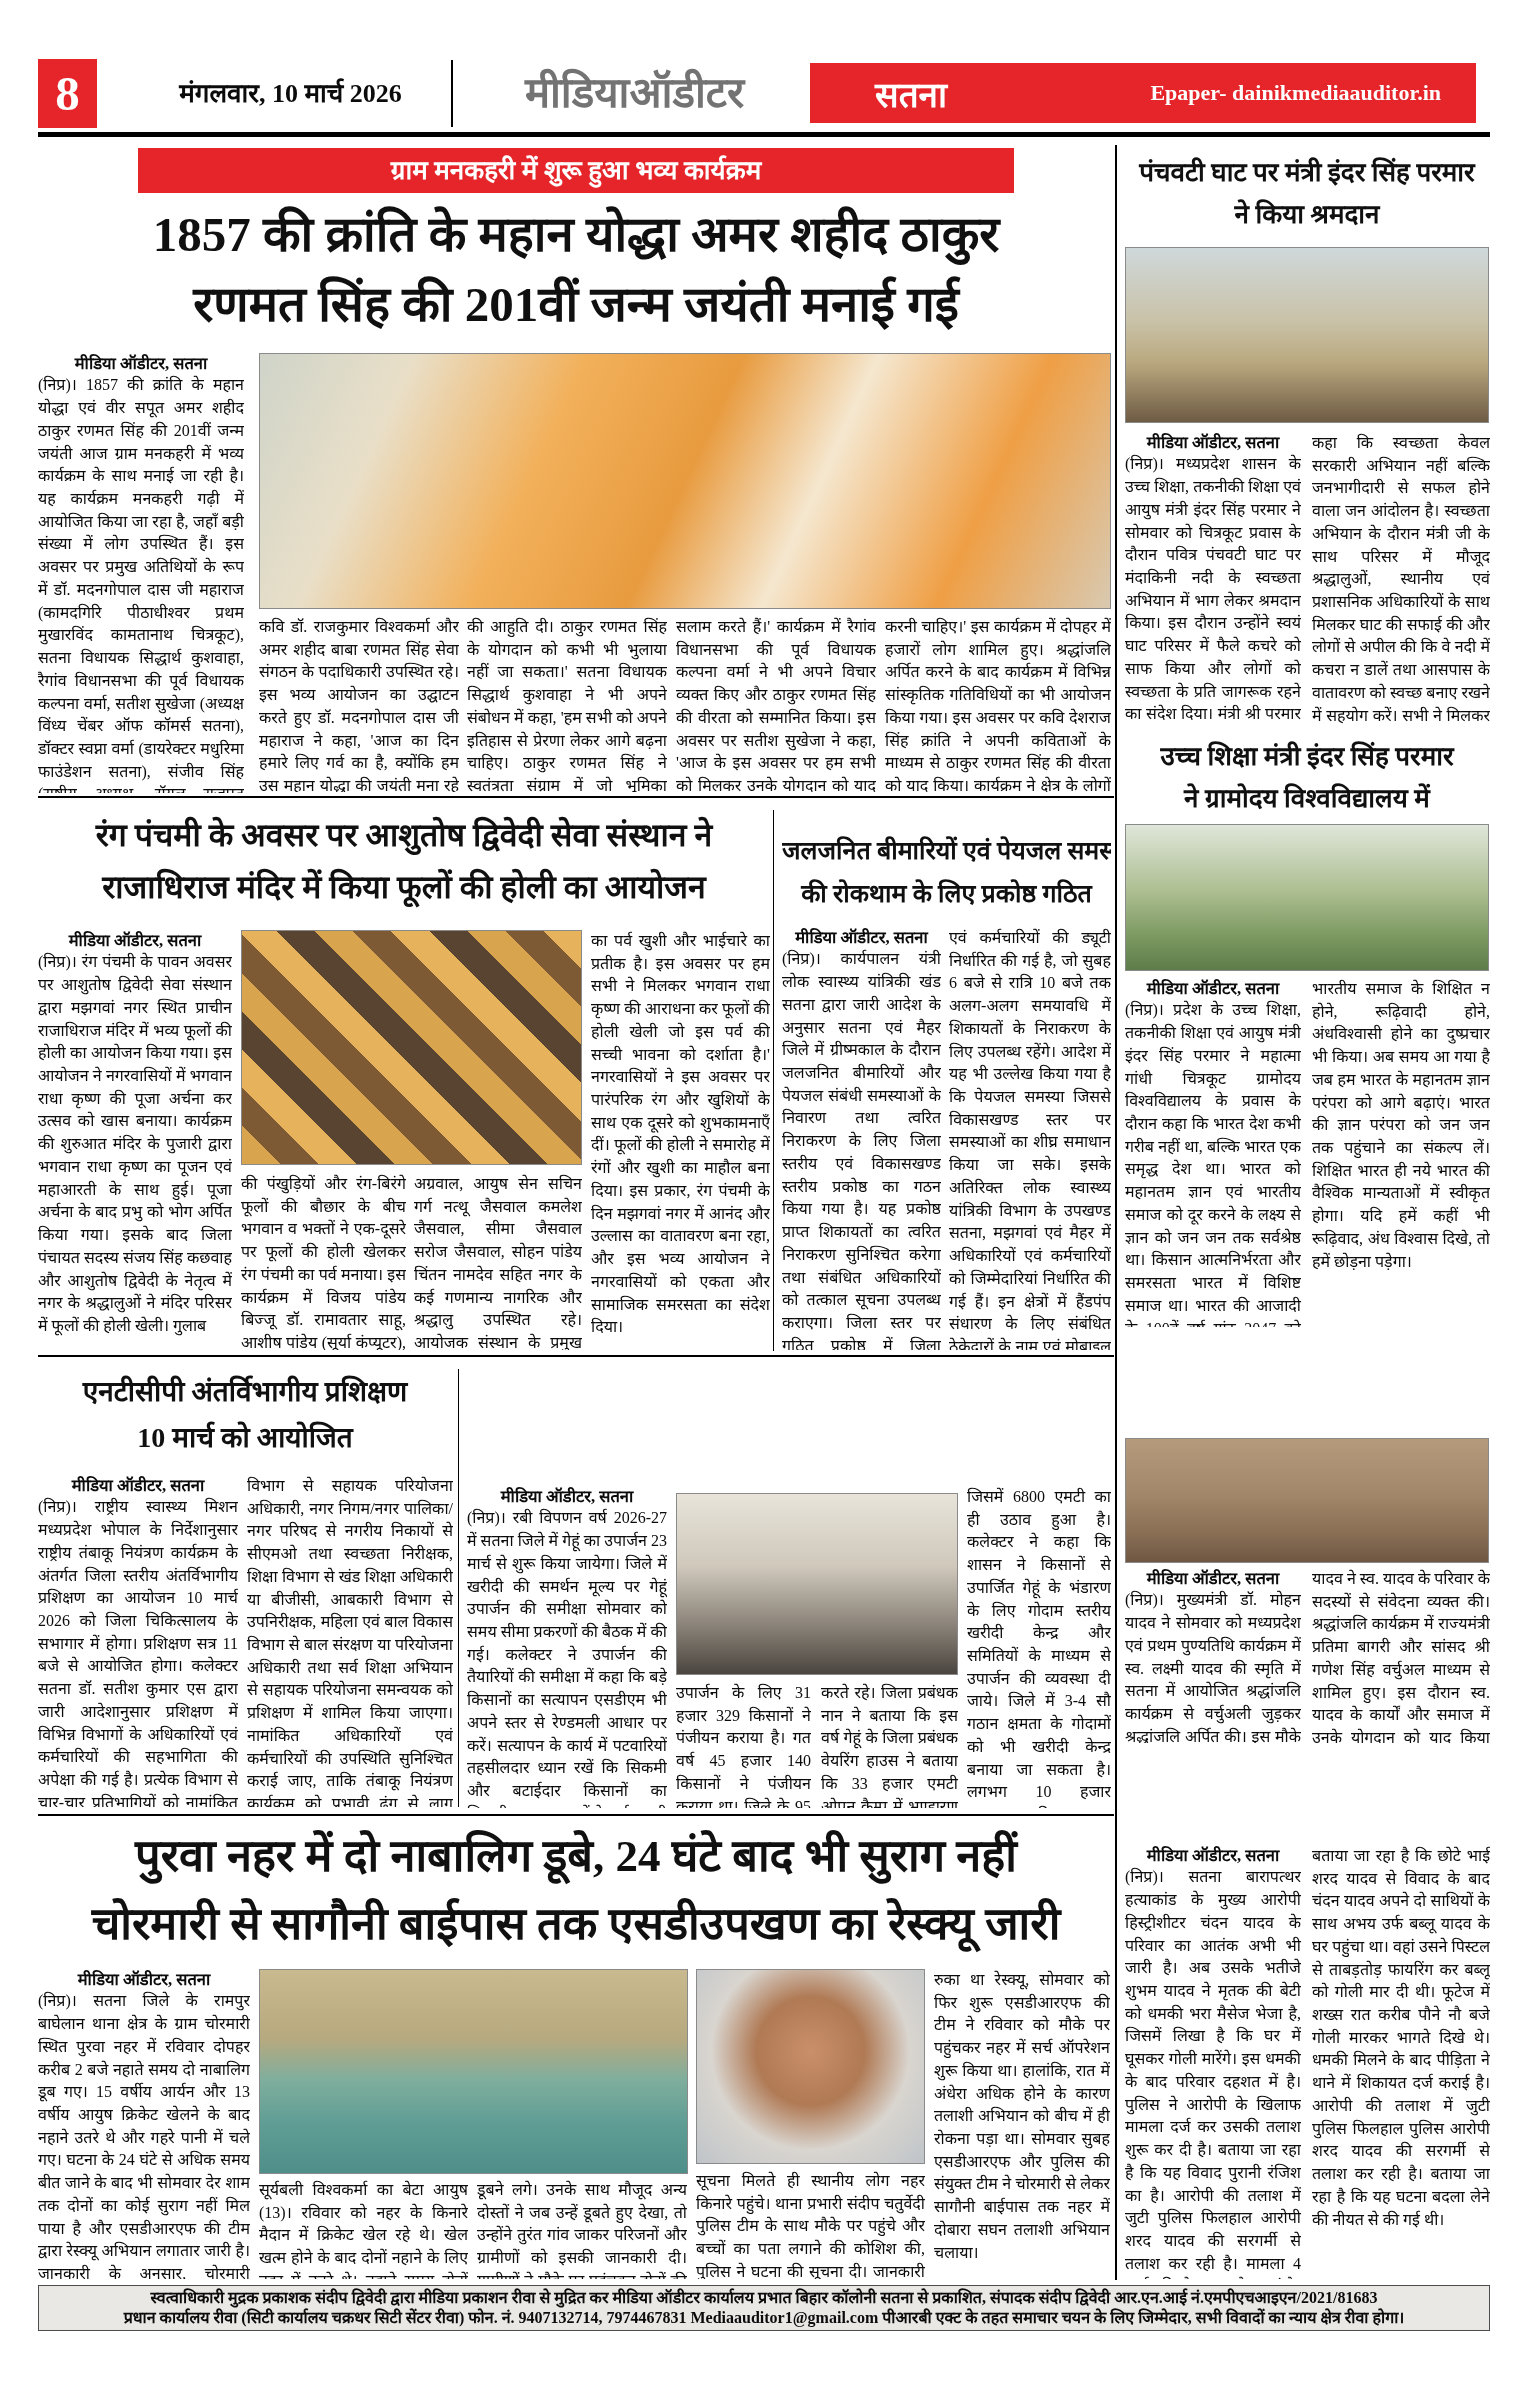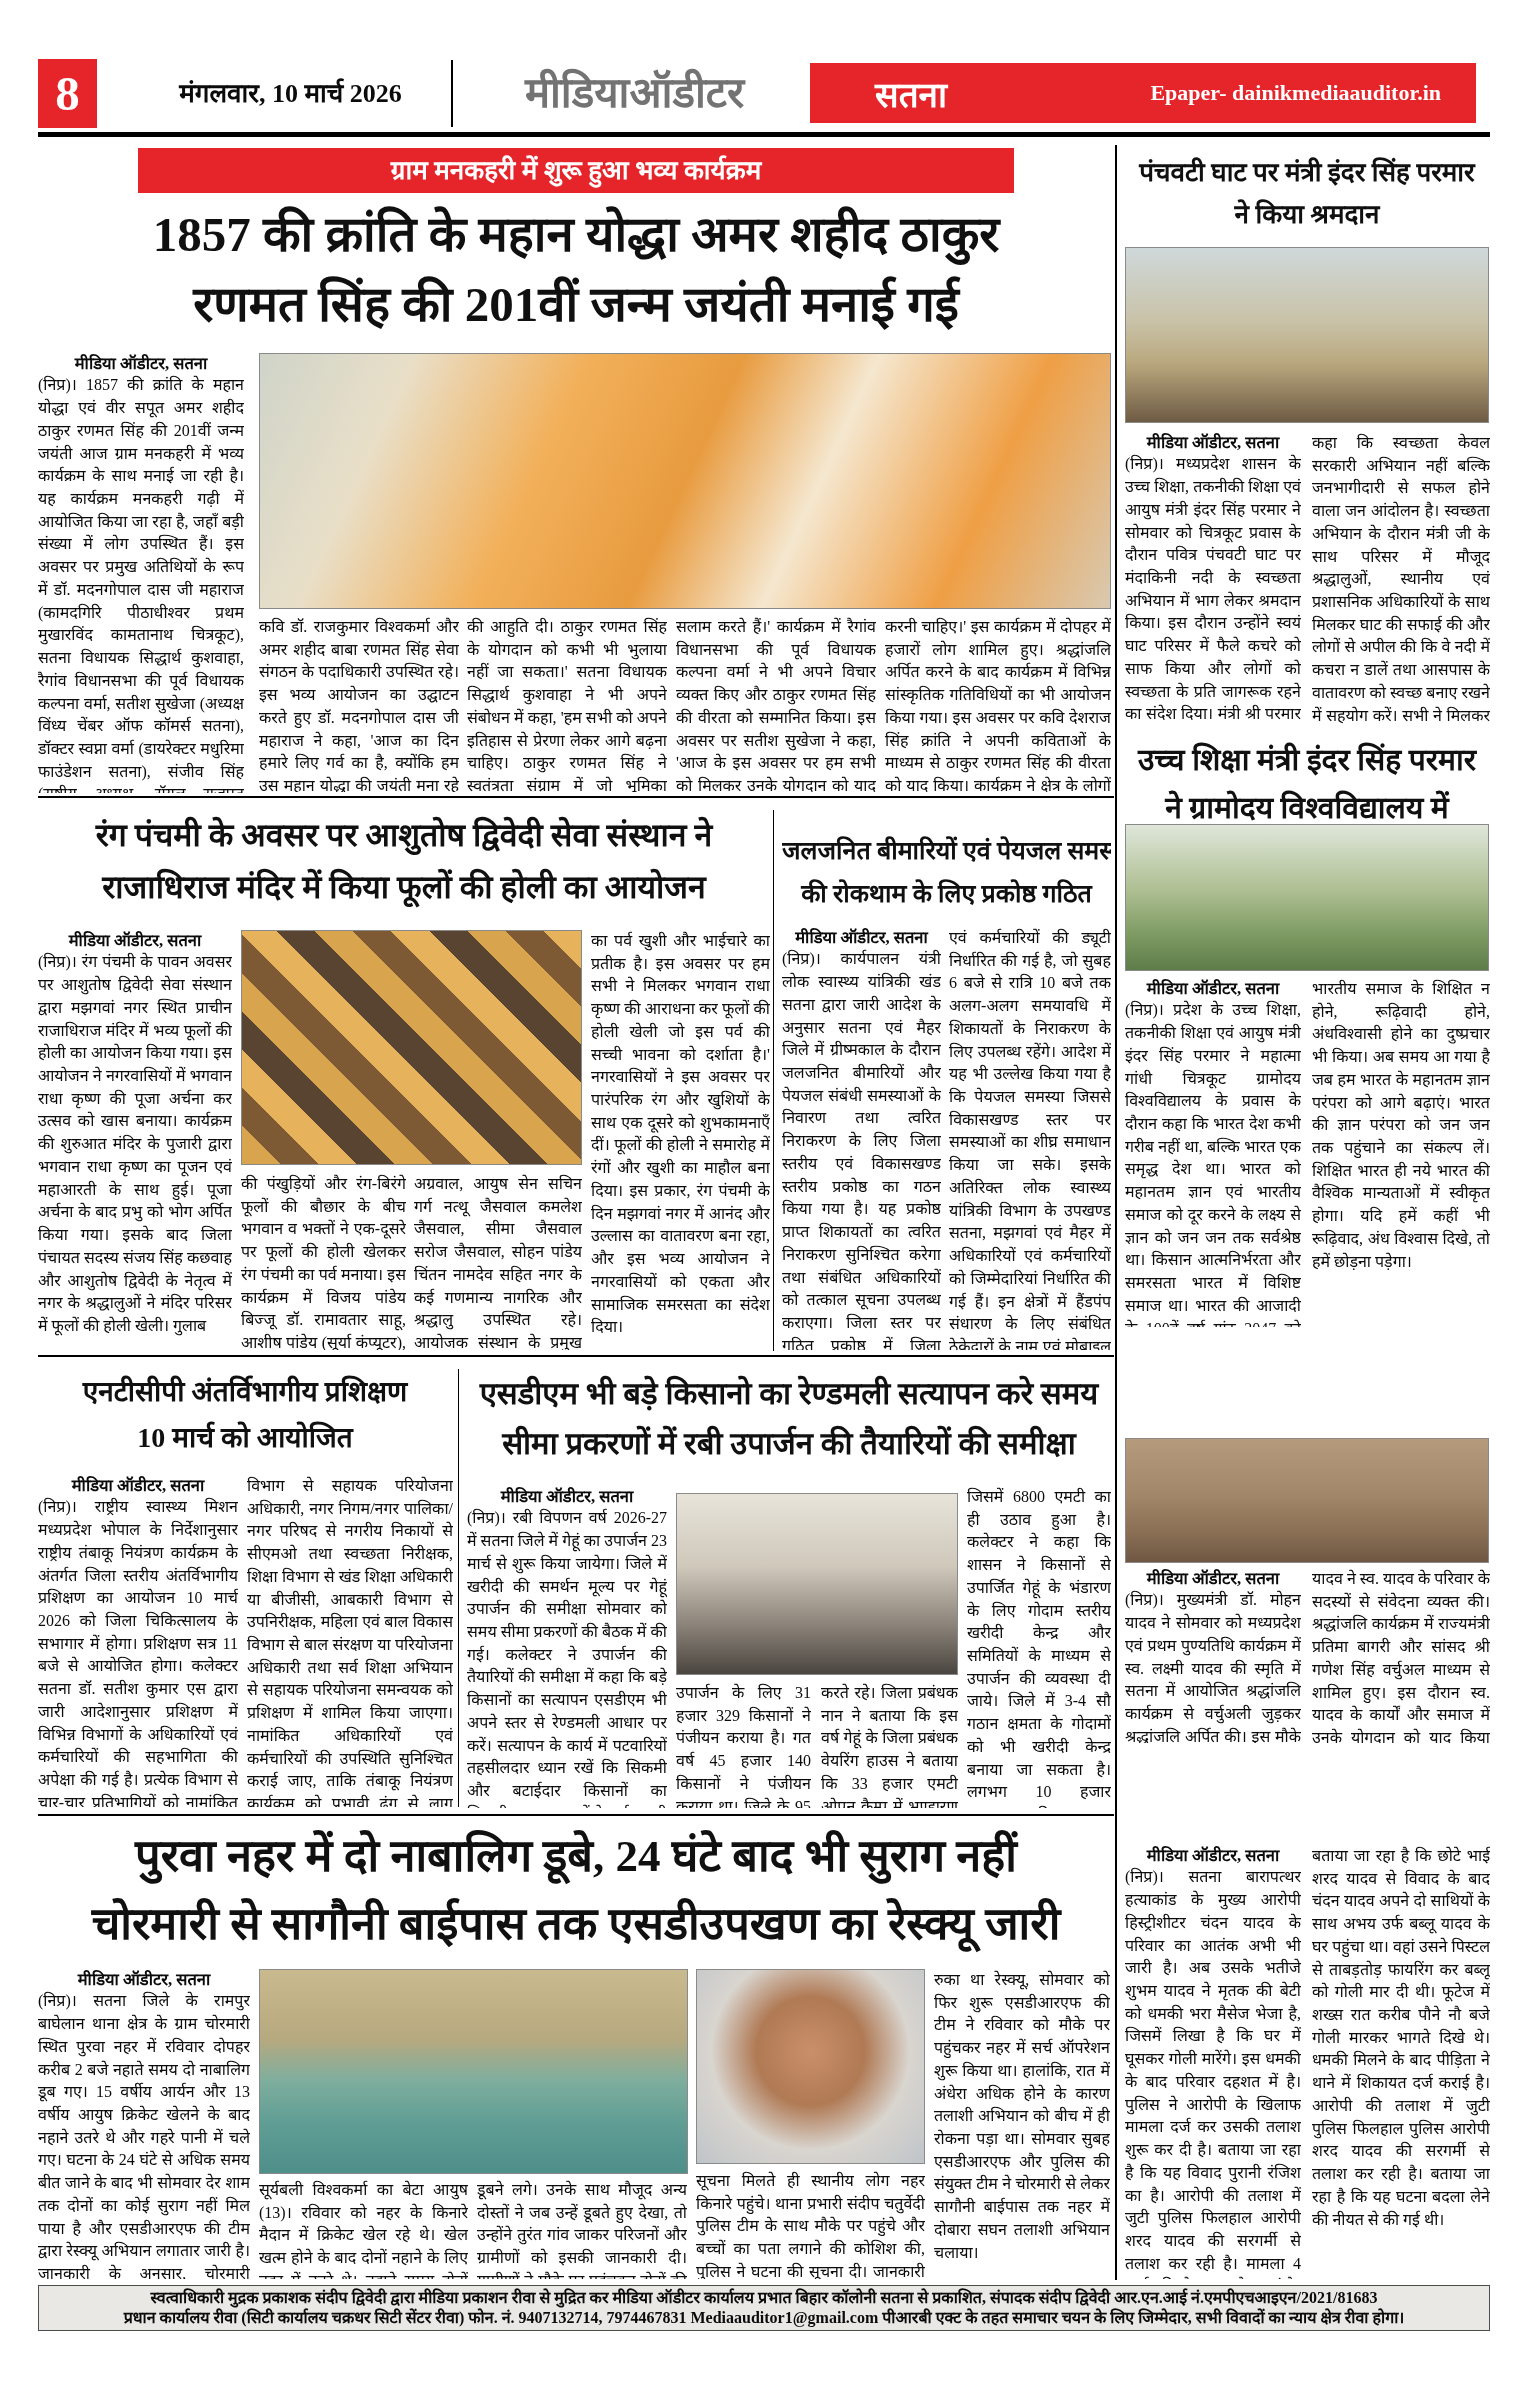--- a/index.html
+++ b/index.html
@@ -110,24 +110,20 @@
   </h2>
   <div class="abs colbox" style="left:38px;top:1475px;width:200px;height:332px;">
     <span class="byline">मीडिया ऑडीटर, सतना</span>
     <p class="bt">(निप्र)। राष्ट्रीय स्वास्थ्य मिशन मध्यप्रदेश भोपाल के निर्देशानुसार राष्ट्रीय तंबाकू नियंत्रण कार्यक्रम के अंतर्गत जिला स्तरीय अंतर्विभागीय प्रशिक्षण का आयोजन 10 मार्च 2026 को जिला चिकित्सालय के सभागार में होगा। प्रशिक्षण सत्र 11 बजे से आयोजित होगा। कलेक्टर सतना डॉ. सतीश कुमार एस द्वारा जारी आदेशानुसार प्रशिक्षण में विभिन्न विभागों के अधिकारियों एवं कर्मचारियों की सहभागिता की अपेक्षा की गई है। प्रत्येक विभाग से चार-चार प्रतिभागियों को नामांकित कर प्रशिक्षण में शामिल होने के निर्देश दिए गए हैं। प्रशिक्षण में पुलिस एवं यातायात विभाग के निरीक्षक या उप निरीक्षक स्तर के अधिकारी, पंचायत एवं ग्रामीण विकास</p>
   </div>
   <div class="abs colbox" style="left:247px;top:1475px;width:206px;height:332px;">
       <p class="bt">विभाग से सहायक परियोजना अधिकारी, नगर निगम/नगर पालिका/नगर परिषद से नगरीय निकायों से सीएमओ तथा स्वच्छता निरीक्षक, शिक्षा विभाग से खंड शिक्षा अधिकारी या बीजीसी, आबकारी विभाग से उपनिरीक्षक, महिला एवं बाल विकास विभाग से बाल संरक्षण या परियोजना अधिकारी तथा सर्व शिक्षा अभियान से सहायक परियोजना समन्वयक को प्रशिक्षण में शामिल किया जाएगा। नामांकित अधिकारियों एवं कर्मचारियों की उपस्थिति सुनिश्चित कराई जाए, ताकि तंबाकू नियंत्रण कार्यक्रम को प्रभावी ढंग से लागू किया जा सके।</p>
     </div>
   <div class="abs vrule" style="left:458px;top:1369px;width:1.2px;height:438px;"></div>
 
-  <h2 class="abs hl" style="left:467px;top:1369px;width:644px;font-size:31px;line-height:1.6;">
-    <span>एसडीएम भी बड़े किसानो का रेण्डमली सत्यापन करे  समय</span>
-    <span>सीमा प्रकरणों में रबी उपार्जन की तैयारियों की समीक्षा</span>
-  </h2>
   <div class="abs colbox" style="left:467px;top:1486px;width:200px;height:322px;">
     <span class="byline">मीडिया ऑडीटर, सतना</span>
     <p class="bt">(निप्र)। रबी विपणन वर्ष 2026-27 में सतना जिले में गेहूं का उपार्जन 23 मार्च से शुरू किया जायेगा। जिले में खरीदी की समर्थन मूल्य पर गेहूं उपार्जन की समीक्षा सोमवार को समय सीमा प्रकरणों की बैठक में की गई। कलेक्टर ने उपार्जन की तैयारियों की समीक्षा में कहा कि बड़े किसानों का सत्यापन एसडीएम भी अपने स्तर से रेण्डमली आधार पर करें। सत्यापन के कार्य में पटवारियों तहसीलदार ध्यान रखें कि सिकमी और बटाईदार किसानों का सिकमीनामा 2 फसलों के पूर्व का ही होना चाहिए। इस मौके पर अपर कलेक्टर विकास सिंह,</p>
   </div>
   <div class="abs photo ph-meeting" style="left:676px;top:1493px;width:282px;height:182px;"></div>
   <div class="abs colbox" style="left:676px;top:1682px;width:135px;height:126px;">
       <p class="bt">उपार्जन के लिए 31 हजार 329 किसानों ने पंजीयन कराया है। गत वर्ष 45 हजार 140 किसानों ने पंजीयन कराया था। जिले के 95 केन्द्रों पर 2 लाख 7 हजार एमटी गेहूं की खरीदी की गई थी। इस वर्ष लगभग 2 लाख एमटी का लक्ष्य रखा गया है।</p>
     </div>
   <div class="abs colbox" style="left:821px;top:1682px;width:137px;height:126px;">
       <p class="bt">करते रहे। जिला प्रबंधक नान ने बताया कि इस वर्ष गेहूं के जिला प्रबंधक वेयरिंग हाउस ने बताया कि 33 हजार एमटी ओपन कैम्प में भण्डारण है। जिला प्रबंधक ओपन कैम्प में भण्डारण है।</p>
@@ -166,21 +162,21 @@
   </h2>
   <div class="abs photo ph-ghat" style="left:1125px;top:247px;width:364px;height:176px;"></div>
   <div class="abs colbox" style="left:1125px;top:432px;width:176px;height:294px;">
     <span class="byline">मीडिया ऑडीटर, सतना</span>
     <p class="bt">(निप्र)। मध्यप्रदेश शासन के उच्च शिक्षा, तकनीकी शिक्षा एवं आयुष मंत्री इंदर सिंह परमार ने सोमवार को चित्रकूट प्रवास के दौरान पवित्र पंचवटी घाट पर मंदाकिनी नदी के स्वच्छता अभियान में भाग लेकर श्रमदान किया। इस दौरान उन्होंने स्वयं घाट परिसर में फैले कचरे को साफ किया और लोगों को स्वच्छता के प्रति जागरूक रहने का संदेश दिया। मंत्री श्री परमार ने कहा कि चित्रकूट धार्मिक, सांस्कृतिक और आध्यात्मिक दृष्टि से अत्यंत महत्वपूर्ण स्थल है। यहां बहने वाली मंदाकिनी नदी श्रद्धालुओं की आस्था का केंद्र है, इसलिए इसकी स्वच्छता बनाए रखना हम सभी की सामूहिक जिम्मेदारी है। उन्होंने</p>
   </div>
   <div class="abs colbox" style="left:1312px;top:432px;width:178px;height:294px;">
       <p class="bt">कहा कि स्वच्छता केवल सरकारी अभियान नहीं बल्कि जनभागीदारी से सफल होने वाला जन आंदोलन है। स्वच्छता अभियान के दौरान मंत्री जी के साथ परिसर में मौजूद श्रद्धालुओं, स्थानीय एवं प्रशासनिक अधिकारियों के साथ मिलकर घाट की सफाई की और लोगों से अपील की कि वे नदी में कचरा न डालें तथा आसपास के वातावरण को स्वच्छ बनाए रखने में सहयोग करें। सभी ने मिलकर घाट परिसर की स्वच्छता का संकल्प लिया। इस अवसर पर जनप्रतिनिधि, प्रशासनिक अधिकारी, सामाजिक कार्यकर्ता और स्थानीय नागरिक बड़ी संख्या में उपस्थित रहे।</p>
     </div>
 
-  <h2 class="abs hl" style="left:1125px;top:736px;width:364px;font-size:30px;line-height:1.6;">
+  <h2 class="abs hl" style="left:1125px;top:736px;width:364px;font-size:26px;line-height:1.6;">
     <span>उच्च शिक्षा मंत्री इंदर सिंह परमार</span>
     <span>ने ग्रामोदय विश्वविद्यालय में</span>
   </h2>
   <div class="abs photo ph-garden" style="left:1125px;top:824px;width:364px;height:147px;"></div>
   <div class="abs colbox" style="left:1125px;top:978px;width:176px;height:349px;">
     <span class="byline">मीडिया ऑडीटर, सतना</span>
     <p class="bt">(निप्र)। प्रदेश के उच्च शिक्षा, तकनीकी शिक्षा एवं आयुष मंत्री इंदर सिंह परमार ने महात्मा गांधी चित्रकूट ग्रामोदय विश्वविद्यालय के प्रवास के दौरान कहा कि भारत देश कभी गरीब नहीं था, बल्कि भारत एक समृद्ध देश था। भारत को महानतम ज्ञान एवं भारतीय समाज को दूर करने के लक्ष्य से ज्ञान को जन जन तक सर्वश्रेष्ठ था। किसान आत्मनिर्भरता और समरसता भारत में विशिष्ट समाज था। भारत की आजादी के 100वें वर्ष गांठ 2047 को वैश्विक भारत के महानतम तथ्य के साथ भारतीय ज्ञान परंपरा के वैश्विक छवि पुरानी हो सके। भारत को सुखद एवं समृद्ध होने के कारण ही विदेशी लुटेरे, मुगल और अंग्रेज भारत आए; तब समृद्ध भारत को ही लूटा। परं उन्होंने हमारे ज्ञान को भी लूटने का प्रयास किया। मंदिरों, विश्वविद्यालय परिसरों आदि को नष्ट करने का उपक्रम ही नहीं किया अपितु</p>
   </div>
   <div class="abs colbox" style="left:1312px;top:978px;width:178px;height:349px;">
       <p class="bt">भारतीय समाज के शिक्षित न होने, रूढ़िवादी होने, अंधविश्वासी होने का दुष्प्रचार भी किया। अब समय आ गया है जब हम भारत के महानतम ज्ञान परंपरा को आगे बढ़ाएं। भारत की ज्ञान परंपरा को जन जन तक पहुंचाने का संकल्प लें। शिक्षित भारत ही नये भारत की वैश्विक मान्यताओं में स्वीकृत होगा। यदि हमें कहीं भी रूढ़िवाद, अंध विश्वास दिखे, तो हमें छोड़ना पड़ेगा।</p>

